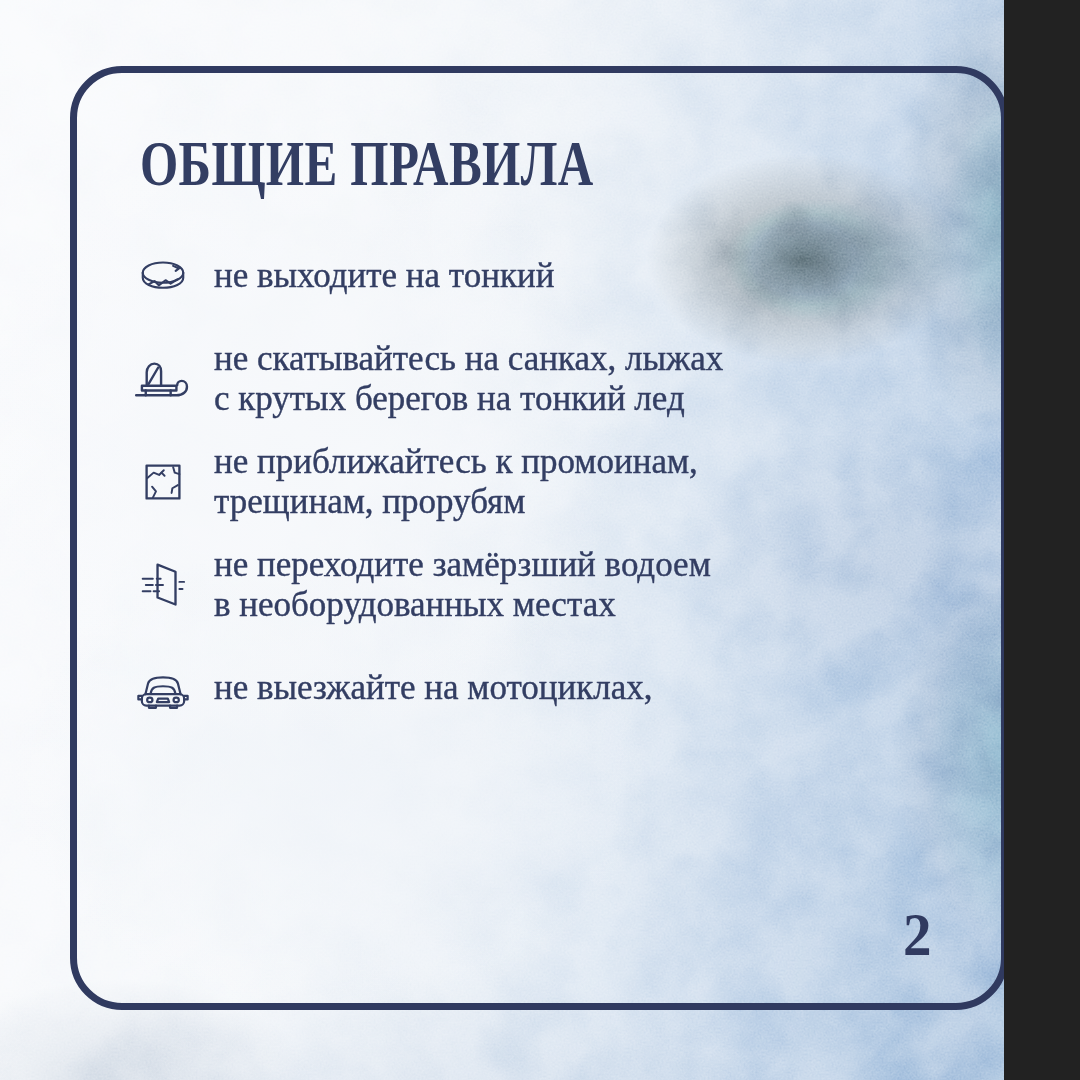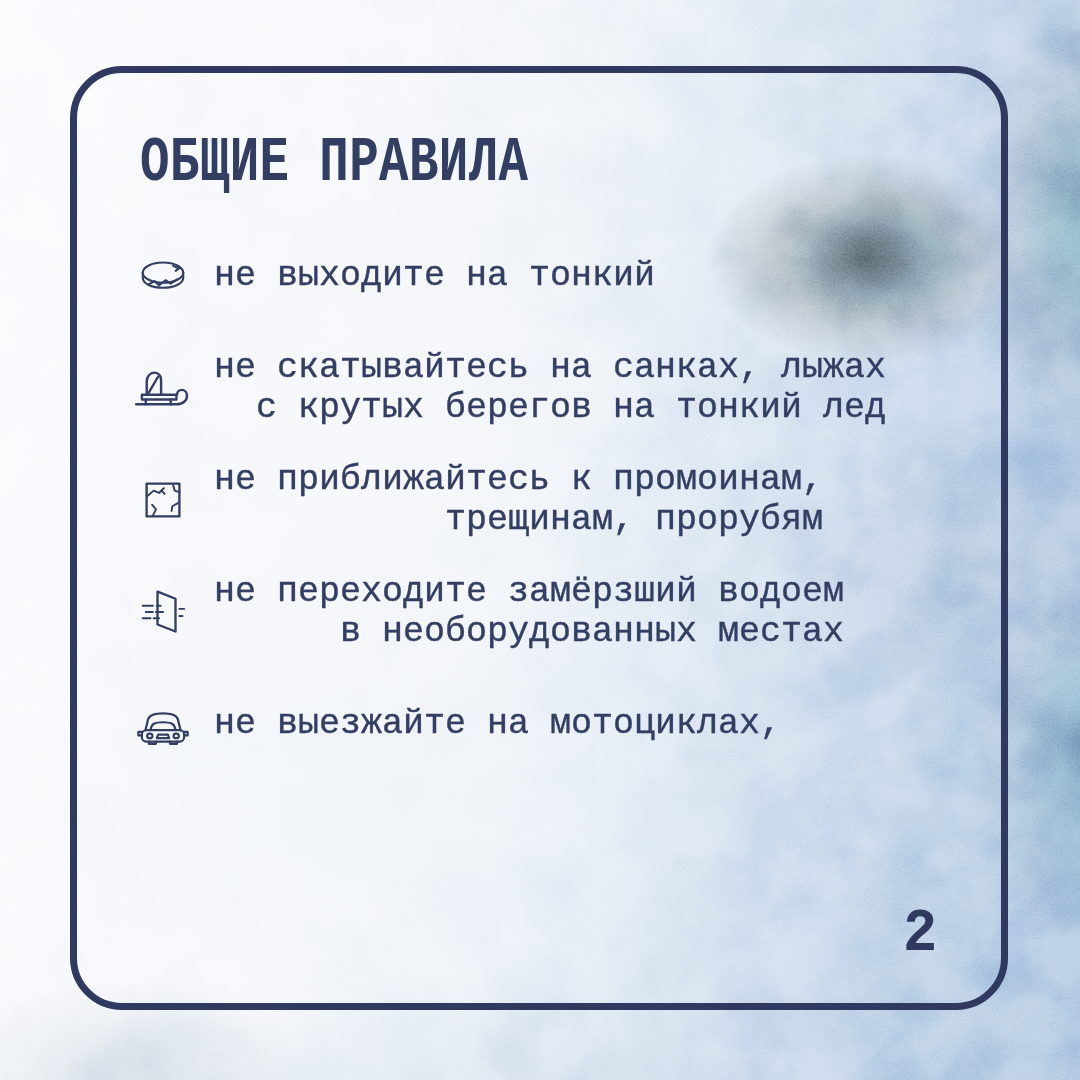--- a/index.html
+++ b/index.html
@@ -1,27 +1,26 @@
 <!DOCTYPE html>
 <html><head>
 <meta charset="utf-8">
 <style>
   html,body{margin:0;padding:0;background:#222;}
   .canvas{
-    position:relative;width:1080px;height:1080px;overflow:hidden;
-    font-family:Liberation Mono, monospace;
+    position:relative;width:1004px;height:1080px;overflow:hidden;
+    font-family:Liberation Serif, serif;
     background:
       radial-gradient(ellipse 230px 155px at 80% 24%, rgba(38,52,56,.88), rgba(38,52,56,0) 68%),
       radial-gradient(ellipse 160px 320px at 100% 20%, rgba(55,85,110,.55), transparent 70%),
       radial-gradient(ellipse 170px 260px at 101% 70%, rgba(50,80,115,.45), transparent 72%),
       radial-gradient(ellipse 320px 200px at 90% 52%, rgba(125,155,195,.5), transparent 72%),
       radial-gradient(ellipse 500px 280px at 45% 108%, rgba(140,168,202,.5), transparent 72%),
       radial-gradient(ellipse 260px 140px at 12% 100%, rgba(120,145,175,.45), transparent 72%),
       linear-gradient(100deg,#f6f8fb 0%,#eff3f8 34%,#e2eaf3 50%,#c6d7ea 64%,#a3bedd 78%,#88abd2 90%,#7ba0cb 100%);
-    text-align: right;
   }
   .noise{position:absolute;inset:0;pointer-events:none;}
   .noise-fine{opacity:.55;mix-blend-mode:soft-light;}
   .noise-chunks{opacity:.4;mix-blend-mode:overlay;}
   .veil{
     position:absolute;inset:0;pointer-events:none;
     background:
       radial-gradient(ellipse 440px 420px at 30% 40%, rgba(246,248,251,.9), transparent 75%),
       radial-gradient(ellipse 430px 320px at 33% 72%, rgba(240,244,249,.7), transparent 75%);
   }
@@ -30,21 +29,21 @@
     border:7px solid #303a60;border-radius:52px;box-sizing:border-box;
   }
   .title{
     position:absolute;left:140px;top:131px;margin:0;
     color:#333e63;font-weight:bold;font-size:63px;line-height:1.05;
     letter-spacing:.5px;transform:scaleX(.78);transform-origin:left top;
     white-space:nowrap;
   }
   .rules{
     position:absolute;left:128px;top:236px;margin:0;padding:0;list-style:none;
-    display:flex;flex-direction:column;gap:32px;
+    display:flex;flex-direction:column;gap:23px;
   }
   .rule{display:flex;align-items:center;height:80px;}
   .icon{
     flex:0 0 70px;width:70px;display:flex;align-items:center;justify-content:center;
     color:#333e63;
   }
   .icon svg{stroke:currentColor;fill:none;stroke-width:2.5;stroke-linecap:round;stroke-linejoin:round;}
   .rule-text{
     margin:0 0 0 16px;color:#333e63;font-size:35px;line-height:40px;
     -webkit-text-stroke:.4px currentColor;white-space:nowrap;

